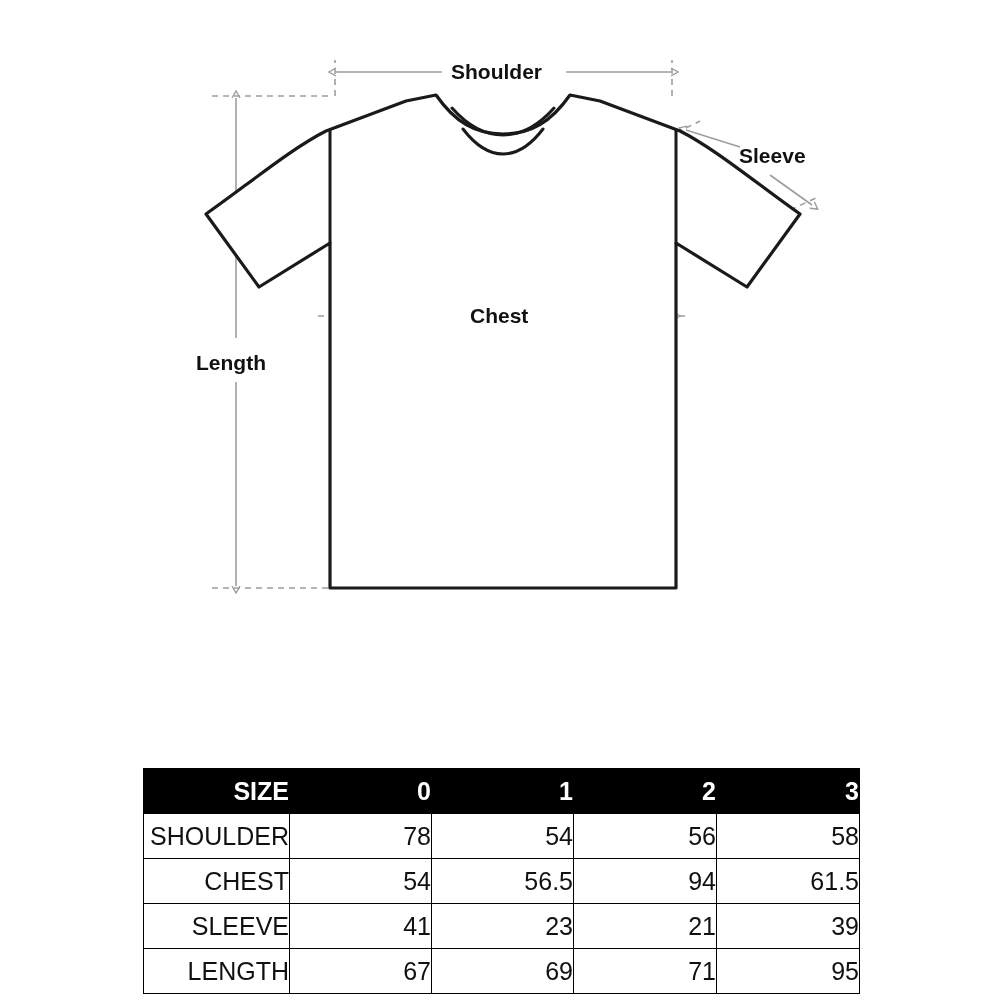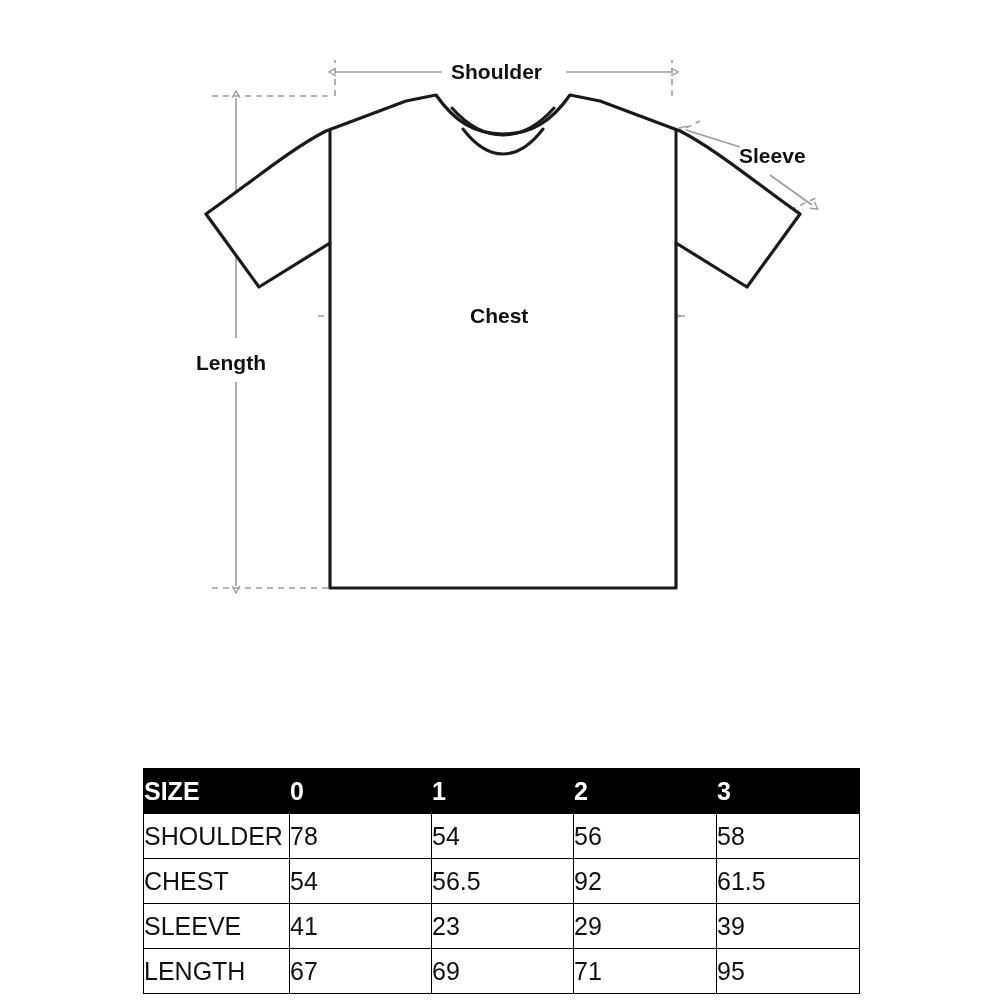--- a/index.html
+++ b/index.html
@@ -52,21 +52,21 @@
     width: 716px;
   }
   table.size-table {
     border-collapse: collapse;
     width: 716px;
     table-layout: fixed;
   }
   table.size-table th,
   table.size-table td {
     border: 1px solid #000000;
-    text-align: left;
+    text-align: right;
     font-family: "Liberation Sans", sans-serif;
     font-size: 25px;
     height: 44px;
     padding: 0;
     color: #111111;
     background: #ffffff;
   }
   table.size-table thead th {
     background: #000000;
     color: #ffffff;
@@ -196,28 +196,28 @@
           <td class="row-head">SHOULDER</td>
           <td>78</td>
           <td>54</td>
           <td>56</td>
           <td>58</td>
         </tr>
         <tr>
           <td class="row-head">CHEST</td>
           <td>54</td>
           <td>56.5</td>
-          <td>92</td>
+          <td>94</td>
           <td>61.5</td>
         </tr>
         <tr>
           <td class="row-head">SLEEVE</td>
           <td>41</td>
           <td>23</td>
-          <td>29</td>
+          <td>21</td>
           <td>39</td>
         </tr>
         <tr>
           <td class="row-head">LENGTH</td>
           <td>67</td>
           <td>69</td>
           <td>71</td>
           <td>95</td>
         </tr>
       </tbody>

